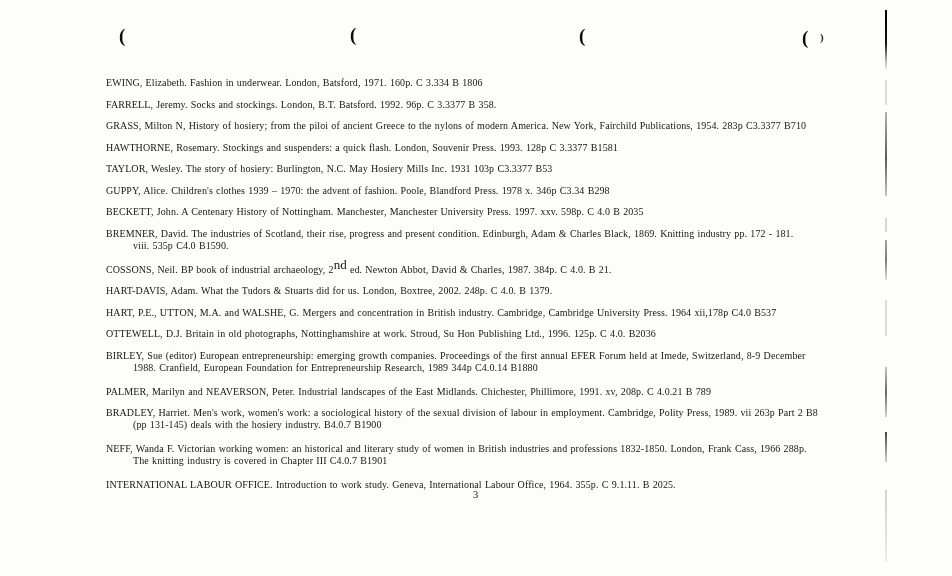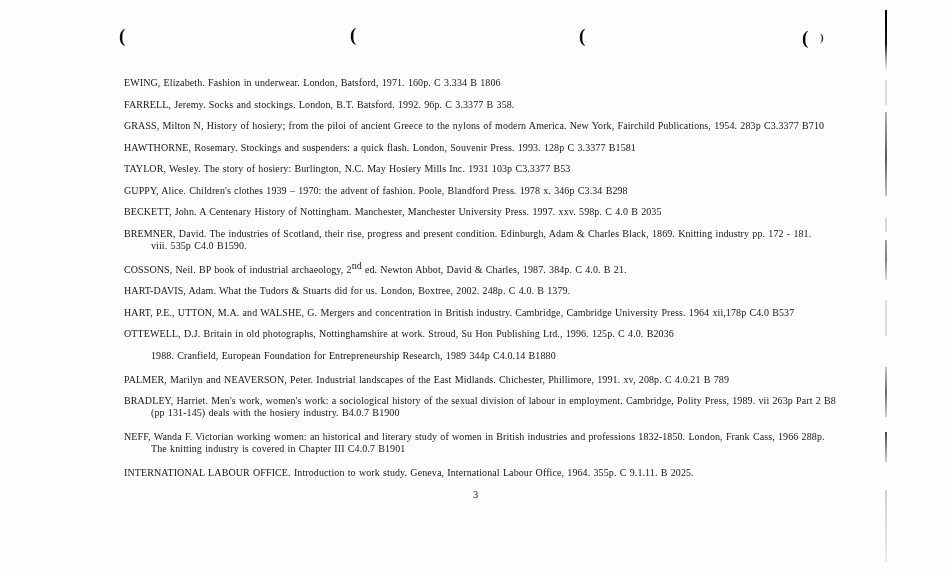--- a/index.html
+++ b/index.html
@@ -16,36 +16,36 @@
     font-family: "Liberation Serif", "DejaVu Serif", serif;
     color: #161616;
   }
   .page {
     position: absolute;
     inset: 0;
   }
   
   .bib {
     position: absolute;
-    left: 124px;
+    left: 106px;
     top: 77px;
     width: 790px;
     font-size: 10px;
     letter-spacing: 0.1px;
     word-spacing: 0.6px;
   }
   .entry { margin-bottom: 9.5px; }
   .entry.two { margin-bottom: 12px; }
   .line {
     line-height: 12px;
     white-space: nowrap;
   }
   .line.cont { margin-left: 27px; }
   sup.ed {
-    font-size: 10px;
+    font-size: 13px;
     line-height: 0;
     vertical-align: super;
     letter-spacing: 0;
   }
   
   .page-number {
     position: absolute;
     left: 113px;
     top: 489px;
     width: 725px;
@@ -148,20 +148,21 @@
 
     <div class="entry">
       <div class="line">HART, P.E., UTTON, M.A. and WALSHE, G.  Mergers and concentration in British industry.  Cambridge, Cambridge University Press.  1964  xii,178p  C4.0  B537</div>
     </div>
 
     <div class="entry">
       <div class="line">OTTEWELL, D.J. Britain in old photographs, Nottinghamshire at work. Stroud, Su Hon Publishing Ltd., 1996. 125p. C 4.0. B2036</div>
     </div>
 
     <div class="entry two">
+      <div class="line">BIRLEY, Sue (editor)  European entrepreneurship:  emerging growth companies.  Proceedings of the first annual EFER Forum held at Imede, Switzerland, 8-9 December</div>
       <div class="line cont">1988.  Cranfield, European Foundation for Entrepreneurship Research, 1989  344p  C4.0.14  B1880</div>
     </div>
 
     <div class="entry">
       <div class="line">PALMER, Marilyn and NEAVERSON, Peter. Industrial landscapes of the East Midlands. Chichester, Phillimore, 1991. xv, 208p. C 4.0.21 B 789</div>
     </div>
 
     <div class="entry two">
       <div class="line">BRADLEY, Harriet.  Men's work, women's work:  a sociological history of the sexual division of labour in employment.  Cambridge, Polity Press, 1989.  vii 263p  Part 2 B8</div>
       <div class="line cont">(pp 131-145) deals with the hosiery industry.  B4.0.7 B1900</div>

